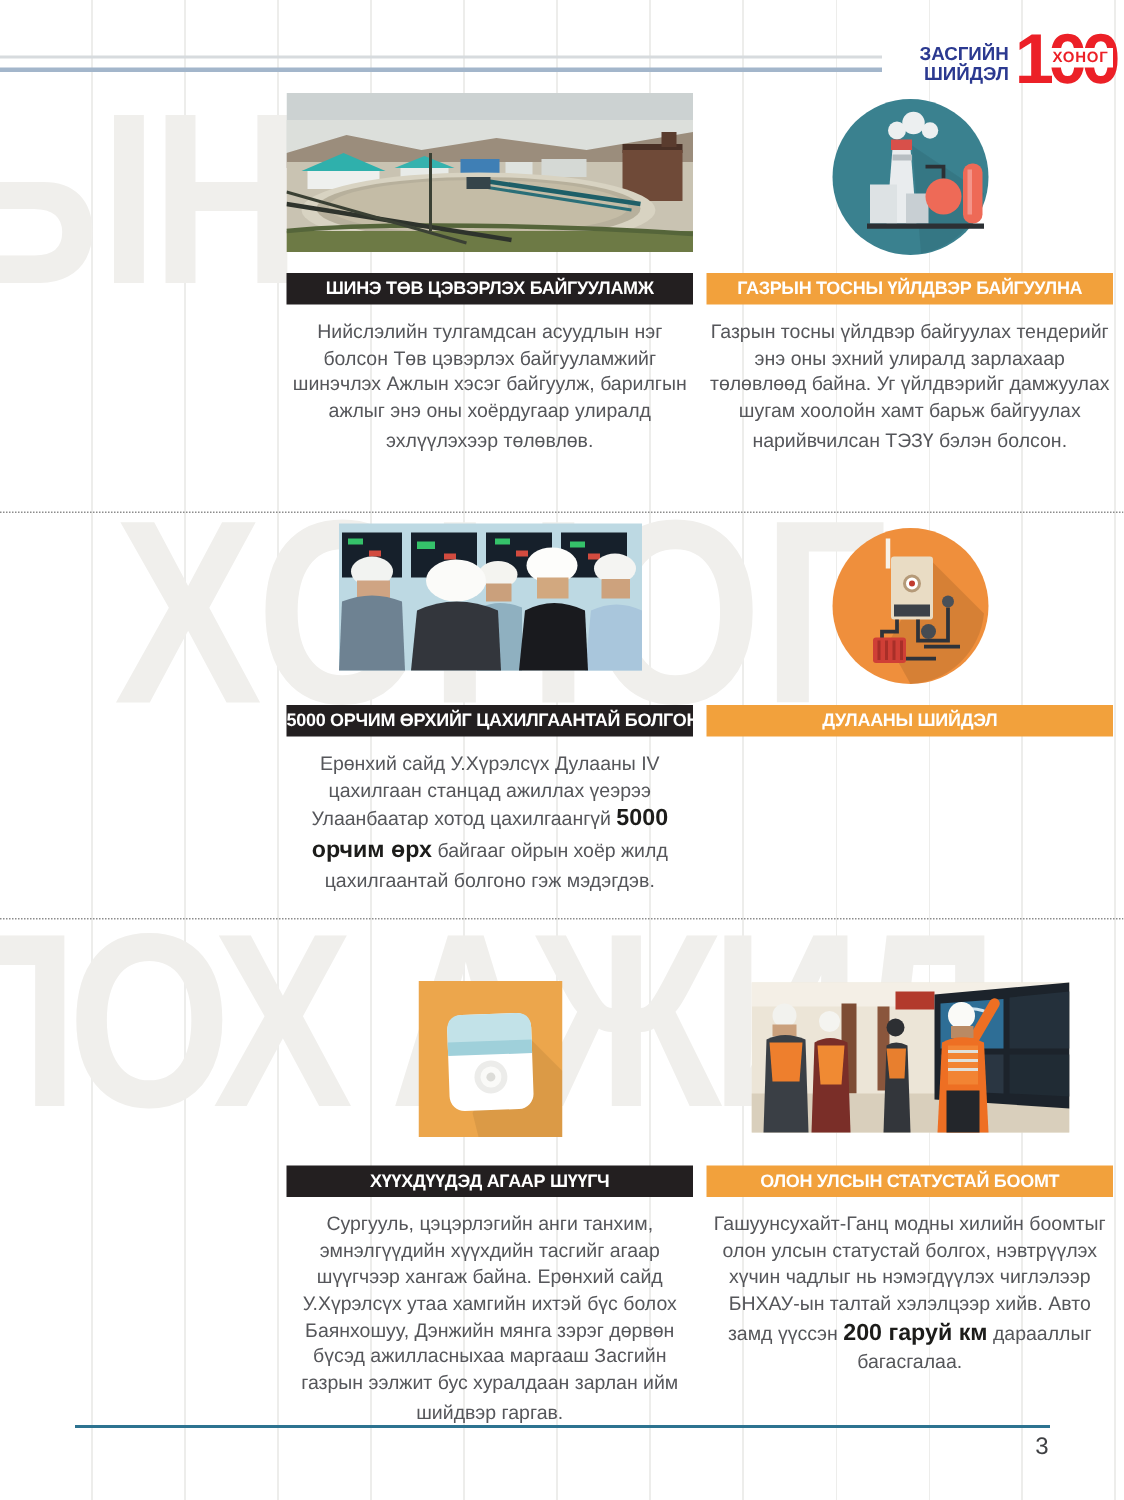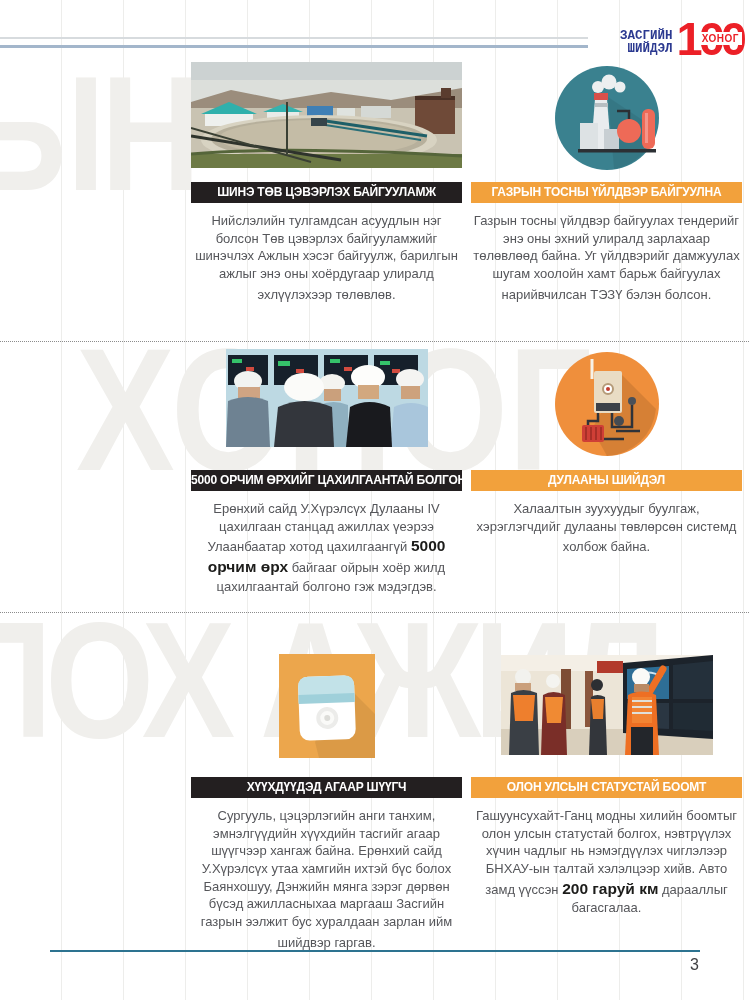--- a/index.html
+++ b/index.html
@@ -21,21 +21,21 @@
   }
   .wm-top{left:-30px;top:52px;font-size:138px;}
   .wm-mid{left:76px;top:322px;font-size:148px;letter-spacing:0px;}
   .wm-bottom{left:-46px;top:598px;font-size:140px;letter-spacing:-7px;}
 
   
   .hline{position:absolute;left:0;z-index:2;}
   .hline1{top:37px;width:588px;height:2px;background:#d7dbde;}
   .hline2{top:45px;width:588px;height:3px;background:#a3b6cb;}
   .logo{position:absolute;top:17px;right:6px;z-index:3;display:flex;align-items:flex-start;}
-  .logo-org{color:#2b3990;font-weight:700;font-size:12.5px;line-height:1.05;text-align:right;margin-top:13px;margin-right:4px;display:flex;flex-direction:column;font-family:Liberation Mono, monospace;}
+  .logo-org{color:#2b3990;font-weight:700;font-size:12.5px;line-height:1.05;text-align:right;margin-top:13px;margin-right:4px;display:flex;flex-direction:column;}
   .logo-num{position:relative;}
   .n100{font-size:47px;font-weight:800;color:#ec2027;letter-spacing:-4px;line-height:0.95;display:block;}
   .nlabel{position:absolute;right:1px;top:15px;background:#ffffff;color:#ec2027;font-size:10px;font-weight:700;letter-spacing:0.5px;padding:1px 3px;}
 
   
   .divider{position:absolute;left:0;width:749px;border-top:1px dotted #8c8c8c;z-index:2;}
   .d1{top:341px;} .d2{top:612px;}
 
   
   .card{position:absolute;width:271px;text-align:center;z-index:2;margin-left:41px;}
@@ -206,21 +206,20 @@
         <path d="M36 90 h36"></path>
         <path d="M64 82 h24"></path>
       </g>
       <circle cx="80" cy="52" r="4" fill="#4a5058"></circle>
       <circle cx="67" cy="72" r="5" fill="#454b52"></circle>
       <rect x="30" y="76" width="22" height="17" rx="2" fill="#cf3f36"></rect>
       <path d="M34 78 v13 M39 78 v13 M44 78 v13 M49 78 v13" stroke="#a82f28" stroke-width="2"></path>
     </svg>
   </div>
   <h2 class="bar orange">ДУЛААНЫ ШИЙДЭЛ</h2>
-  <p class="body"><span>Халаалтын зуухуудыг буулгаж, хэрэглэгчдийг дулааны төвлөрсөн системд холбож байна.</span><strong class="emph"></strong><span></span></p>
 </section>
 
 <section class="card c5">
   <div class="media">
     <svg width="96" height="104" viewBox="0 0 96 104">
       <rect width="96" height="104" fill="#eca64c"></rect>
       <path d="M66 30 L96 60 L96 104 L40 104 L36 88 Z" fill="rgba(0,0,0,0.07)"></path>
       <g transform="rotate(-2 48 56)">
         <rect x="20" y="22" width="56" height="64" rx="10" fill="#ffffff"></rect>
         <path d="M20 48 v-16 q0 -10 10 -10 h36 q10 0 10 10 v16 Z" fill="#c2e2e8"></path>

